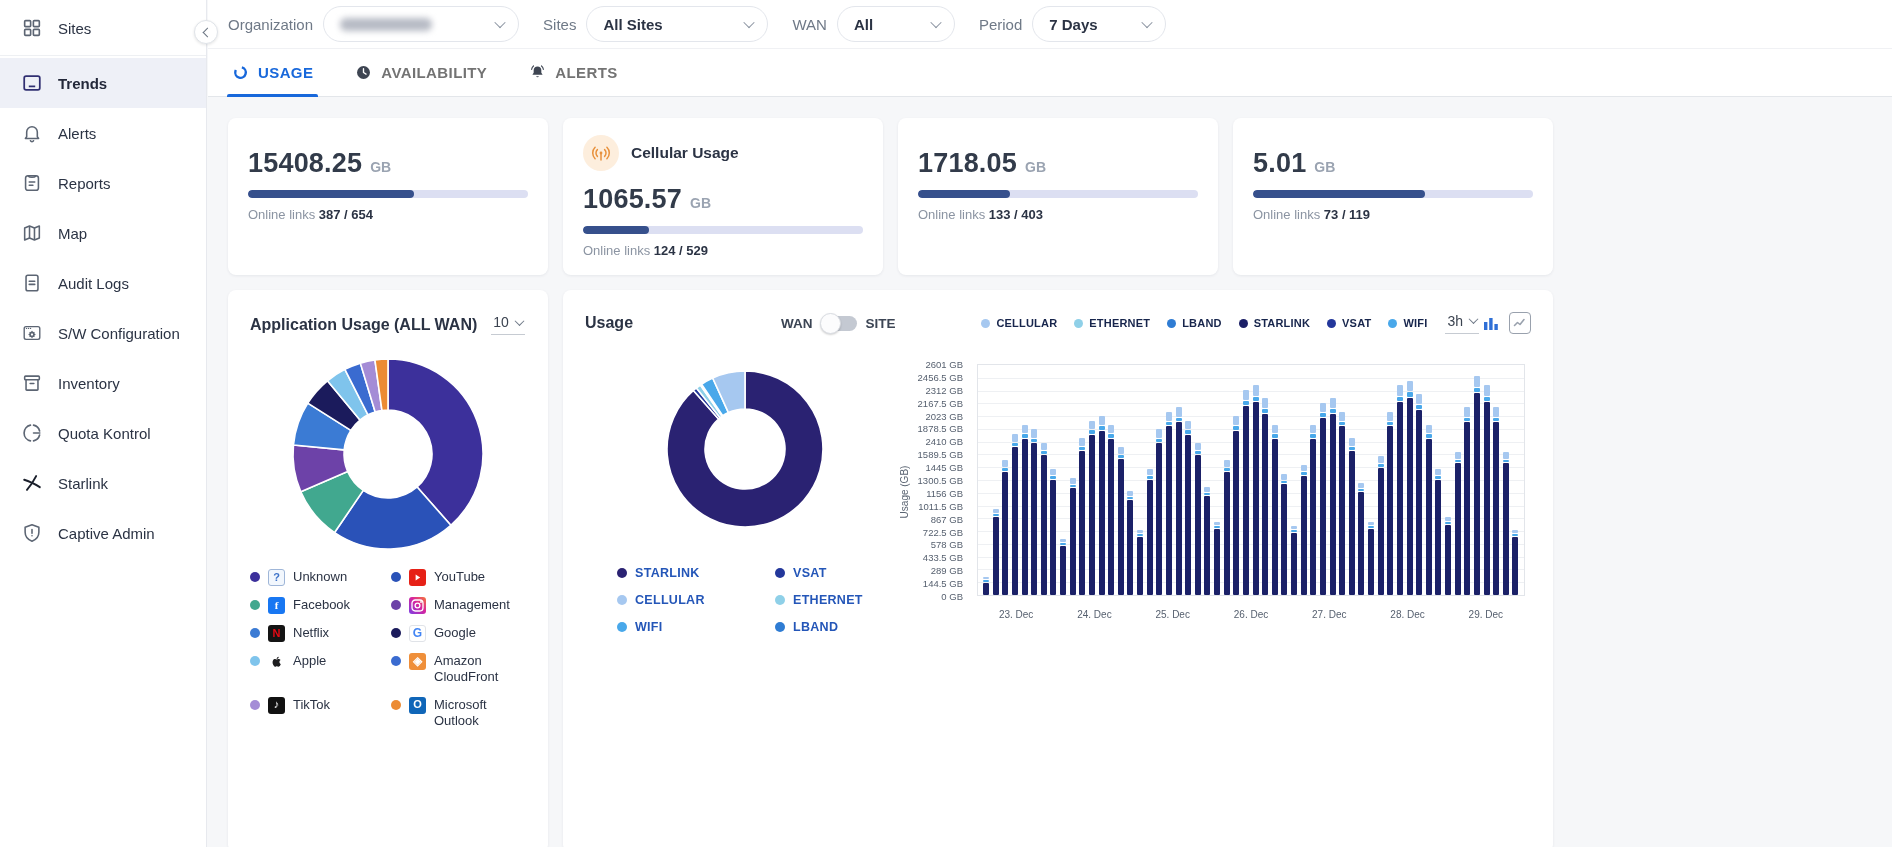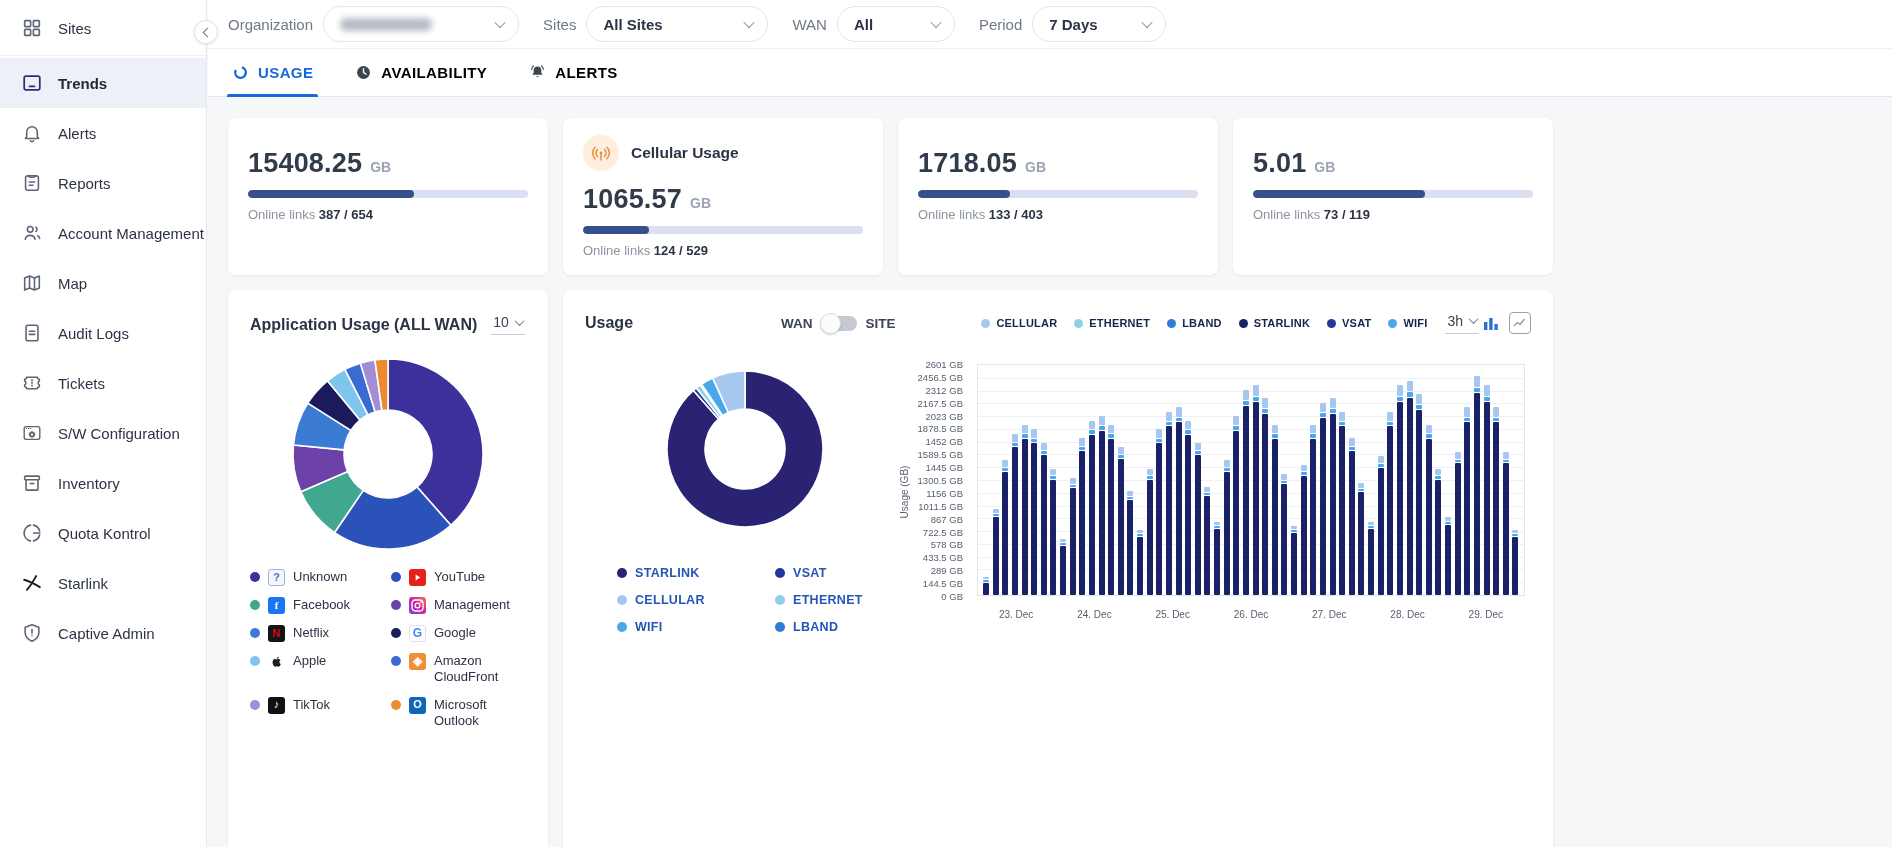--- a/index.html
+++ b/index.html
@@ -28,21 +28,21 @@
   .filter-label { color:#6f7987; font-size:15px; margin-right:10px; }
   .filter-pill { display:flex; align-items:center; height:36px; border:1px solid #e3e6ec; border-radius:18px;
     background:#fff; padding:0 14px 0 16px; font-size:15px; font-weight:700; color:#2b3344; margin-right:24px; cursor:pointer; }
   .chev-d { width:8px; height:8px; border-right:1.6px solid #8a93a0; border-bottom:1.6px solid #8a93a0;
     transform:rotate(45deg) translate(-1px,-1px); margin-left:14px; flex:none; }
   .blur-blob { width:92px; height:13px; border-radius:6px; background:#b7bbc5; filter:blur(3px); margin-right:36px; }
   .tabsbar { position:absolute; left:208px; top:48px; right:0; height:49px; background:#fff;
     border-top:1px solid #f0f1f4; border-bottom:1px solid #e3e6ea; display:flex; align-items:center;
     padding-left:24px; gap:42px; }
   .tab { display:flex; align-items:center; gap:9px; font-size:15px; font-weight:600; letter-spacing:.4px;
-    color:#000000; height:100%; position:relative; cursor:pointer; }
+    color:#737373; height:100%; position:relative; cursor:pointer; }
   .tab svg { width:17px; height:17px; }
   .tab.active { color:#1868db; }
   .tab.active::after { content:""; position:absolute; left:-5px; right:-5px; bottom:-1px; height:3px;
     background:#1868db; border-radius:2px 2px 0 0; }
   
   .content { position:absolute; left:208px; top:97px; right:0; bottom:0; background:#f6f7f9; padding:21px 0 0 20px; }
   .cards { display:flex; gap:15px; }
   .card { width:320px; height:157px; background:#fff; border-radius:8px; box-shadow:0 1px 3px rgba(20,30,60,.07);
     padding:17px 20px; }
   .card-head { display:flex; align-items:center; gap:12px; }
@@ -148,55 +148,35 @@
           <g fill="none" stroke="currentColor" stroke-width="1.7" stroke-linecap="round">
             <rect x="5" y="4" width="14" height="16" rx="2.5"></rect>
             <path d="M8 4.6c1.2 1.6 6.8 1.6 8 0"></path>
             <path d="M9 11h6M9 14.5h4"></path>
           </g>
         </svg>
         <span>Reports</span>
       </div>
       <div class="side-item">
         <svg viewBox="0 0 24 24">
-          <g fill="none" stroke="currentColor" stroke-width="1.7" stroke-linecap="round">
-            <circle cx="10" cy="8" r="3.1"></circle>
-            <path d="M4.6 19c.6-2.9 2.8-4.4 5.4-4.4s4.8 1.5 5.4 4.4"></path>
-            <path d="M16.3 5.6a3.1 3.1 0 0 1 0 4.8"></path>
-            <path d="M18 14.9c1.2.6 2.1 1.6 2.4 3"></path>
-          </g>
-        </svg>
-        <span>Account Management</span>
-      </div>
-      <div class="side-item">
-        <svg viewBox="0 0 24 24">
           <g fill="none" stroke="currentColor" stroke-width="1.7" stroke-linejoin="round">
             <path d="M4 6.5l5.3-2.2 5.4 2.2L20 4.3v13.2l-5.3 2.2-5.4-2.2L4 19.7z"></path>
             <path d="M9.3 4.3v13.2M14.7 6.5v13.2"></path>
           </g>
         </svg>
         <span>Map</span>
       </div>
       <div class="side-item">
         <svg viewBox="0 0 24 24">
           <g fill="none" stroke="currentColor" stroke-width="1.7" stroke-linecap="round">
             <rect x="5.5" y="3.5" width="13" height="17" rx="2"></rect>
             <path d="M9 10h6M9 13.5h6"></path>
           </g>
         </svg>
         <span>Audit Logs</span>
-      </div>
-      <div class="side-item">
-        <svg viewBox="0 0 24 24">
-          <g fill="none" stroke="currentColor" stroke-width="1.7" stroke-linecap="round" stroke-linejoin="round">
-            <path d="M4 8a2.2 2.2 0 0 0 2.2-2.2h11.6A2.2 2.2 0 0 0 20 8v2.1a2 2 0 0 0 0 3.8V16a2.2 2.2 0 0 0-2.2 2.2H6.2A2.2 2.2 0 0 0 4 16v-2.1a2 2 0 0 0 0-3.8z"></path>
-            <path d="M12 8.6v.9M12 11.5v.9M12 14.4v.9"></path>
-          </g>
-        </svg>
-        <span>Tickets</span>
       </div>
       <div class="side-item">
         <svg viewBox="0 0 24 24">
           <g fill="none" stroke="currentColor" stroke-width="1.5" stroke-linecap="round">
             <rect x="3.5" y="5" width="17" height="14" rx="2"></rect>
             <path d="M6 7h.01M8.2 7h.01M10.4 7h.01"></path>
             <circle cx="12" cy="13.6" r="2.1"></circle>
             <path d="M12 10.2v1M12 16v1M8.9 13.6h1M14.1 13.6h1M9.9 11.5l.7.7M13.4 15l.7.7M14.1 11.5l-.7.7M10.6 15l-.7.7"></path>
           </g>
         </svg>
@@ -541,21 +521,21 @@
 
         <div class="chart-area">
           <span class="ylab">Usage (GB)</span>
           <div class="ticks" id="yticks">
               <span class="tick-lb" style="top: 0%;">2601 GB</span>
               <span class="tick-lb" style="top: 5.55556%;">2456.5 GB</span>
               <span class="tick-lb" style="top: 11.1111%;">2312 GB</span>
               <span class="tick-lb" style="top: 16.6667%;">2167.5 GB</span>
               <span class="tick-lb" style="top: 22.2222%;">2023 GB</span>
               <span class="tick-lb" style="top: 27.7778%;">1878.5 GB</span>
-              <span class="tick-lb" style="top: 33.3333%;">1452 GB</span>
+              <span class="tick-lb" style="top: 33.3333%;">2410 GB</span>
               <span class="tick-lb" style="top: 38.8889%;">1589.5 GB</span>
               <span class="tick-lb" style="top: 44.4444%;">1445 GB</span>
               <span class="tick-lb" style="top: 50%;">1300.5 GB</span>
               <span class="tick-lb" style="top: 55.5556%;">1156 GB</span>
               <span class="tick-lb" style="top: 61.1111%;">1011.5 GB</span>
               <span class="tick-lb" style="top: 66.6667%;">867 GB</span>
               <span class="tick-lb" style="top: 72.2222%;">722.5 GB</span>
               <span class="tick-lb" style="top: 77.7778%;">578 GB</span>
               <span class="tick-lb" style="top: 83.3333%;">433.5 GB</span>
               <span class="tick-lb" style="top: 88.8889%;">289 GB</span>

